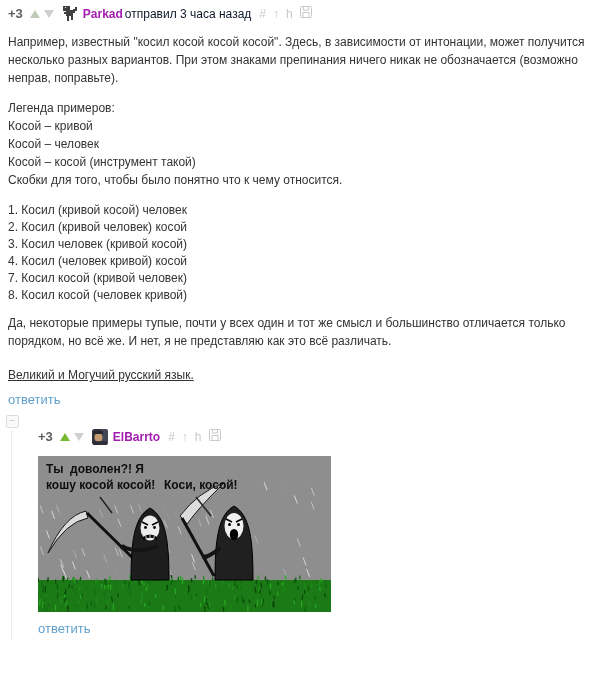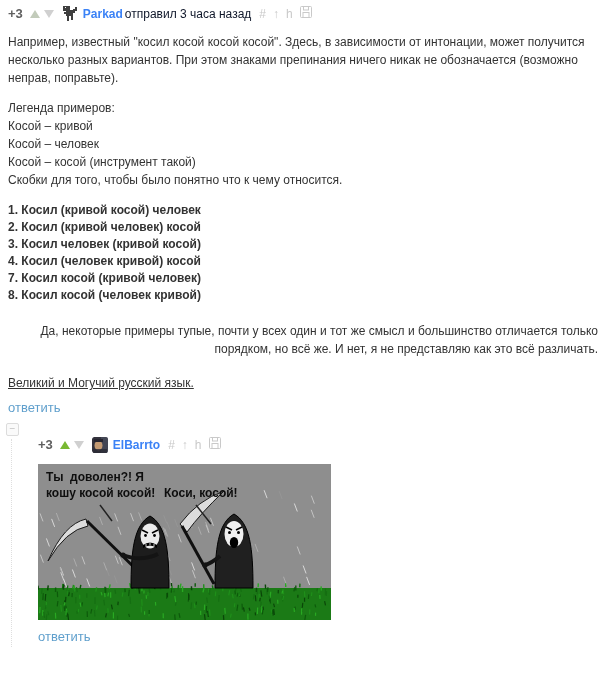--- a/index.html
+++ b/index.html
@@ -10,31 +10,31 @@
   .comment1 { padding:5px 0 0 8px; }
   .c-header { display:flex; align-items:center; height:17px; font-size:12px; }
   .rating { font-weight:bold; color:#5f5f5f; font-size:13px; }
   .arr { width:0; height:0; cursor:pointer; }
   .arr-up { border-left:5.5px solid transparent; border-right:5.5px solid transparent;
             border-bottom:8px solid #c2cbba; margin-left:7px; }
   .arr-up.voted { border-bottom-color:#79b832; }
   .arr-down { border-left:5.5px solid transparent; border-right:5.5px solid transparent;
               border-top:8px solid #d0d0d0; margin-left:4px; }
   .avatar { margin:0 5px 0 8px; display:flex; align-items:center; }
-  .username { font-weight:bold; color:#3b82f6; text-decoration:none; cursor:pointer; }
+  .username { font-weight:bold; color:#a21caf; text-decoration:none; cursor:pointer; }
   .meta { color:#0f172a; margin-left:2px; }
   .hicons { display:flex; align-items:center; gap:7px; margin-left:8px; color:#c9c9c9;
             font-size:12px; }
   .hicons span { cursor:pointer; }
 
   .btext { font-size:12px; line-height:18px; color:#333; max-width:590px; }
   .p1 { margin-top:11px; }
   .legend { margin-top:12px; }
-  .list { margin-top:13px; line-height:17px;font-weight:bold; }
-  .p2 { margin-top:18px;text-align:right; }
+  .list { margin-top:13px; line-height:17px; }
+  .p2 { margin-top:10px; }
   .p3 { margin-top:16px;text-decoration:underline; }
   .reply { display:inline-block; font-size:13px; color:#5f9fcc; text-decoration:none;
            cursor:pointer; }
   .reply1 { margin:8px 0 0 0; }
 
   
   .comment2-wrap { position:relative; margin-top:6px; padding-left:38px; }
   .collapse { position:absolute; left:6px; top:1px; width:11px; height:11px;
               border:1px solid #dcdcdc; border-radius:2px; color:#c0c0c0; font-size:10px;
               line-height:10px; text-align:center; cursor:pointer; background:#fafafa; }

